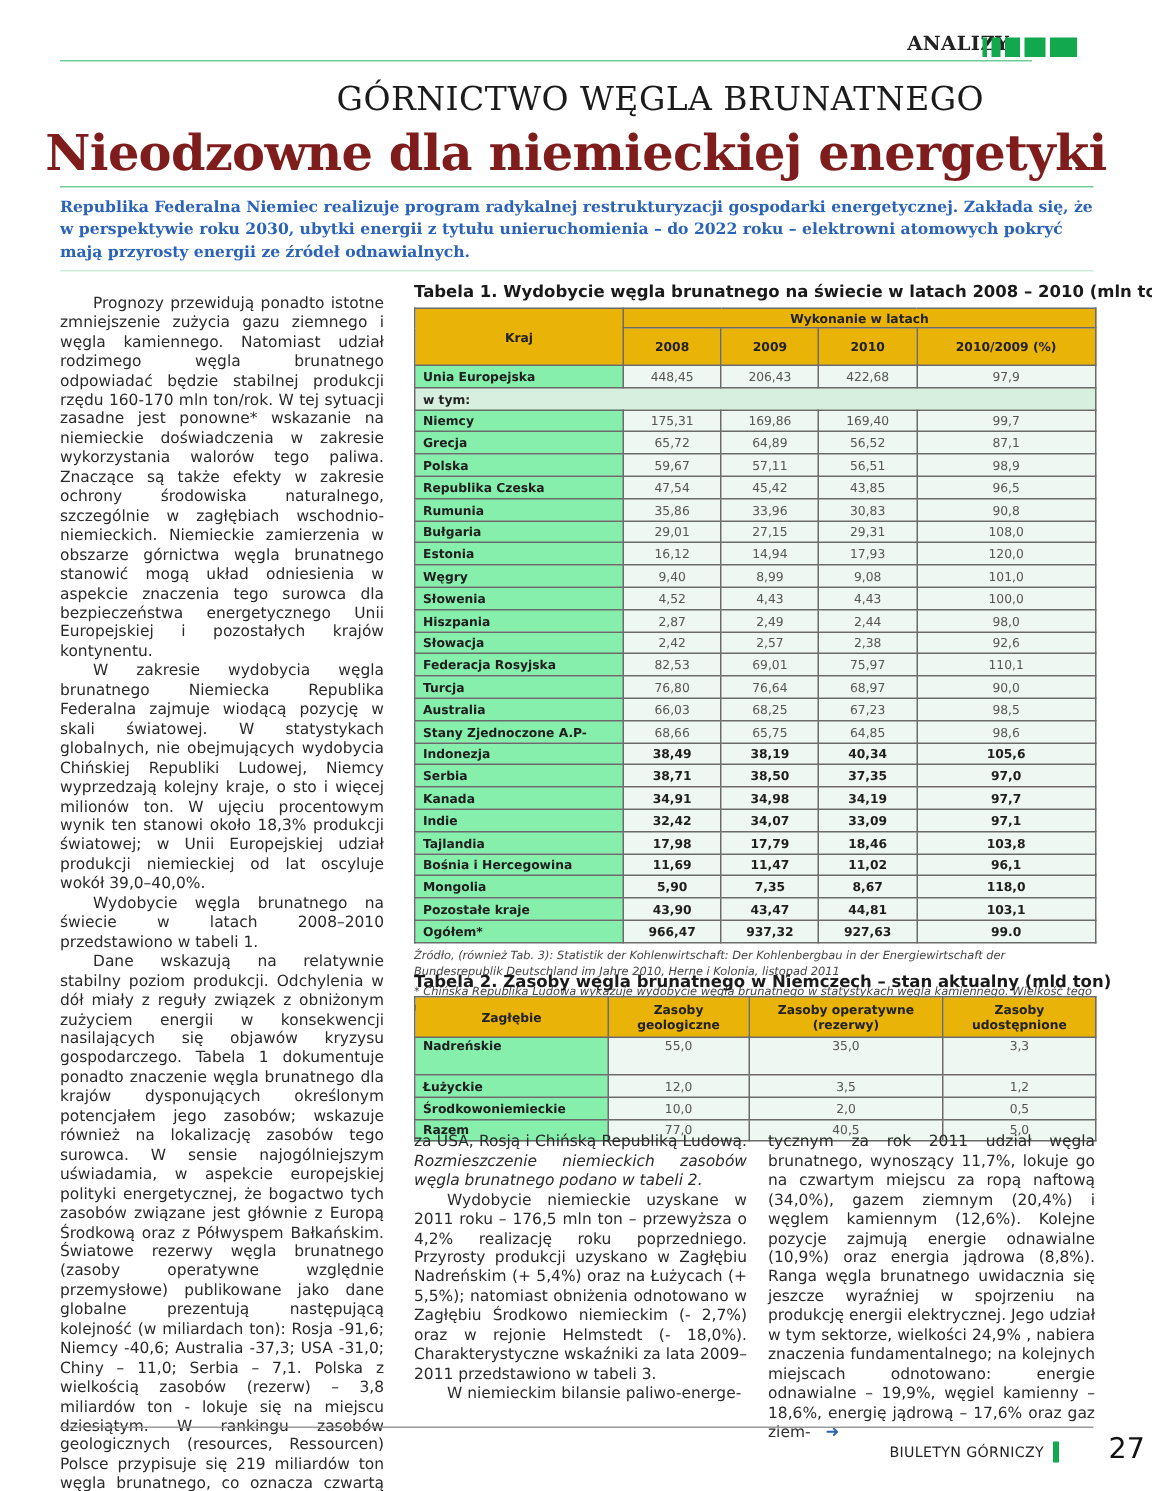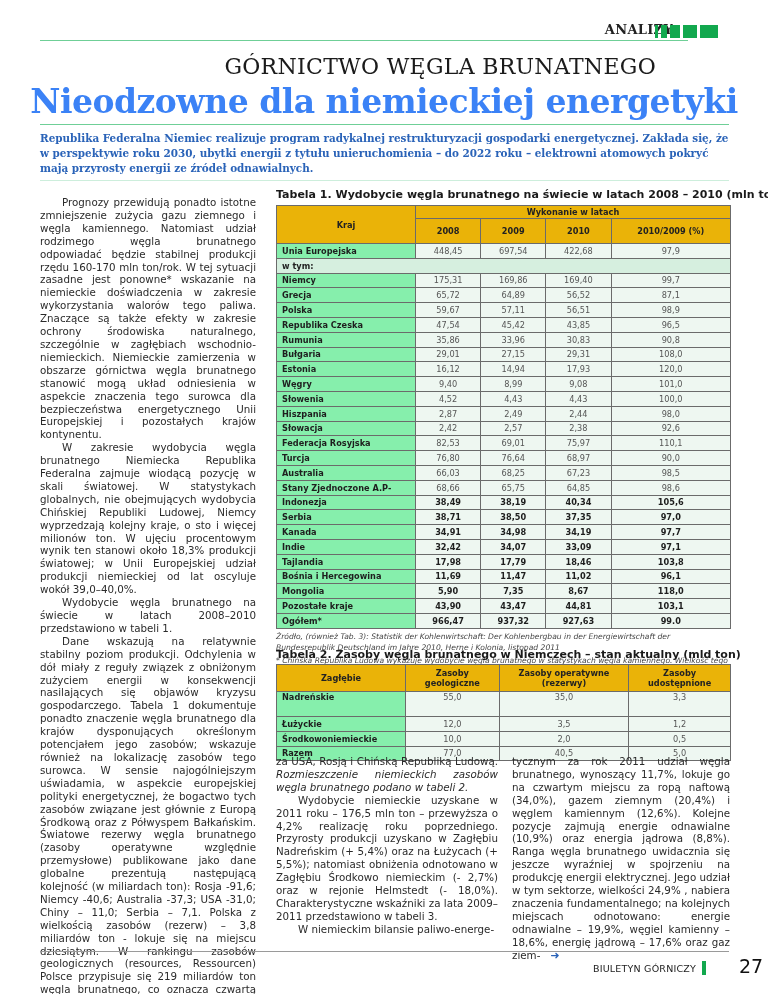--- a/index.html
+++ b/index.html
@@ -4,21 +4,21 @@
 <style>
   html, body { margin: 0; padding: 0; background: #ffffff; }
   body { width: 768px; height: 994px; position: relative; overflow: hidden; font-family: "DejaVu Sans", sans-serif; color: #222; }
 
   .topbar { position: absolute; left: 40px; top: 22px; width: 648px; height: 18px; border-bottom: 1.5px solid #6fcf97; }
   .section-label { position: absolute; right: 95px; top: 22px; font-family: "DejaVu Serif", serif; font-weight: bold; font-size: 13px; color: #222; letter-spacing: 0.3px; }
   .blocks { position: absolute; left: 655px; top: 25px; height: 13px; display: flex; gap: 3px; }
   .blocks span { display: block; height: 13px; background: #12a84e; }
 
   .kicker { position: absolute; left: 0; width: 628px; top: 54px; text-align: right; font-family: "DejaVu Serif", serif; font-size: 22px; letter-spacing: 0.3px; color: #1b1b1b; margin-left: 28px; }
-  .headline { position: absolute; left: 0; width: 768px; top: 82px; text-align: center; font-family: "DejaVu Serif", serif; font-weight: bold; font-size: 33px; color: #3b82f6; letter-spacing: -0.5px; }
+  .headline { position: absolute; left: 0; width: 768px; top: 82px; text-align: center; font-family: "DejaVu Serif", serif; font-weight: bold; font-size: 33px; color: #7f1d1d; letter-spacing: -0.5px; }
   .rule-green { position: absolute; left: 40px; width: 689px; top: 124px; border-top: 1.5px solid #6fcf97; }
   .lead { position: absolute; left: 40px; width: 690px; top: 131px; font-family: "DejaVu Serif", serif; font-weight: bold; font-size: 10.4px; line-height: 15px; color: #2a63b8; }
   .rule-light { position: absolute; left: 40px; width: 689px; top: 180px; border-top: 1px solid #cdeedc; }
 
   .body-text { font-family: "DejaVu Sans", sans-serif; font-size: 10.3px; line-height: 12.9px; color: #2a2a2a; text-align: justify; }
   .body-text p { margin: 0; text-indent: 22px; }
   .col1 { position: absolute; left: 40px; top: 196px; width: 216px; }
   .col2 { position: absolute; left: 276px; top: 755px; width: 222px; }
   .col3 { position: absolute; left: 512px; top: 755px; width: 218px; }
   .col3 p { text-indent: 0; }
@@ -79,21 +79,21 @@
       <th style="height:24px;">2008</th>
       <th>2009</th>
       <th>2010</th>
       <th>2010/2009 (%)</th>
     </tr>
   </thead>
   <tbody id="t1body">
     <tr>
       <td class="name">Unia Europejska</td>
       <td class="num">448,45</td>
-      <td class="num">697,54</td>
+      <td class="num">206,43</td>
       <td class="num">422,68</td>
       <td class="num">97,9</td>
     </tr>
     <tr class="span">
       <td colspan="5">w tym:</td>
     </tr>
   <tr>
         <td class="name">Niemcy</td>
         <td class="num">175,31</td>
         <td class="num">169,86</td>

